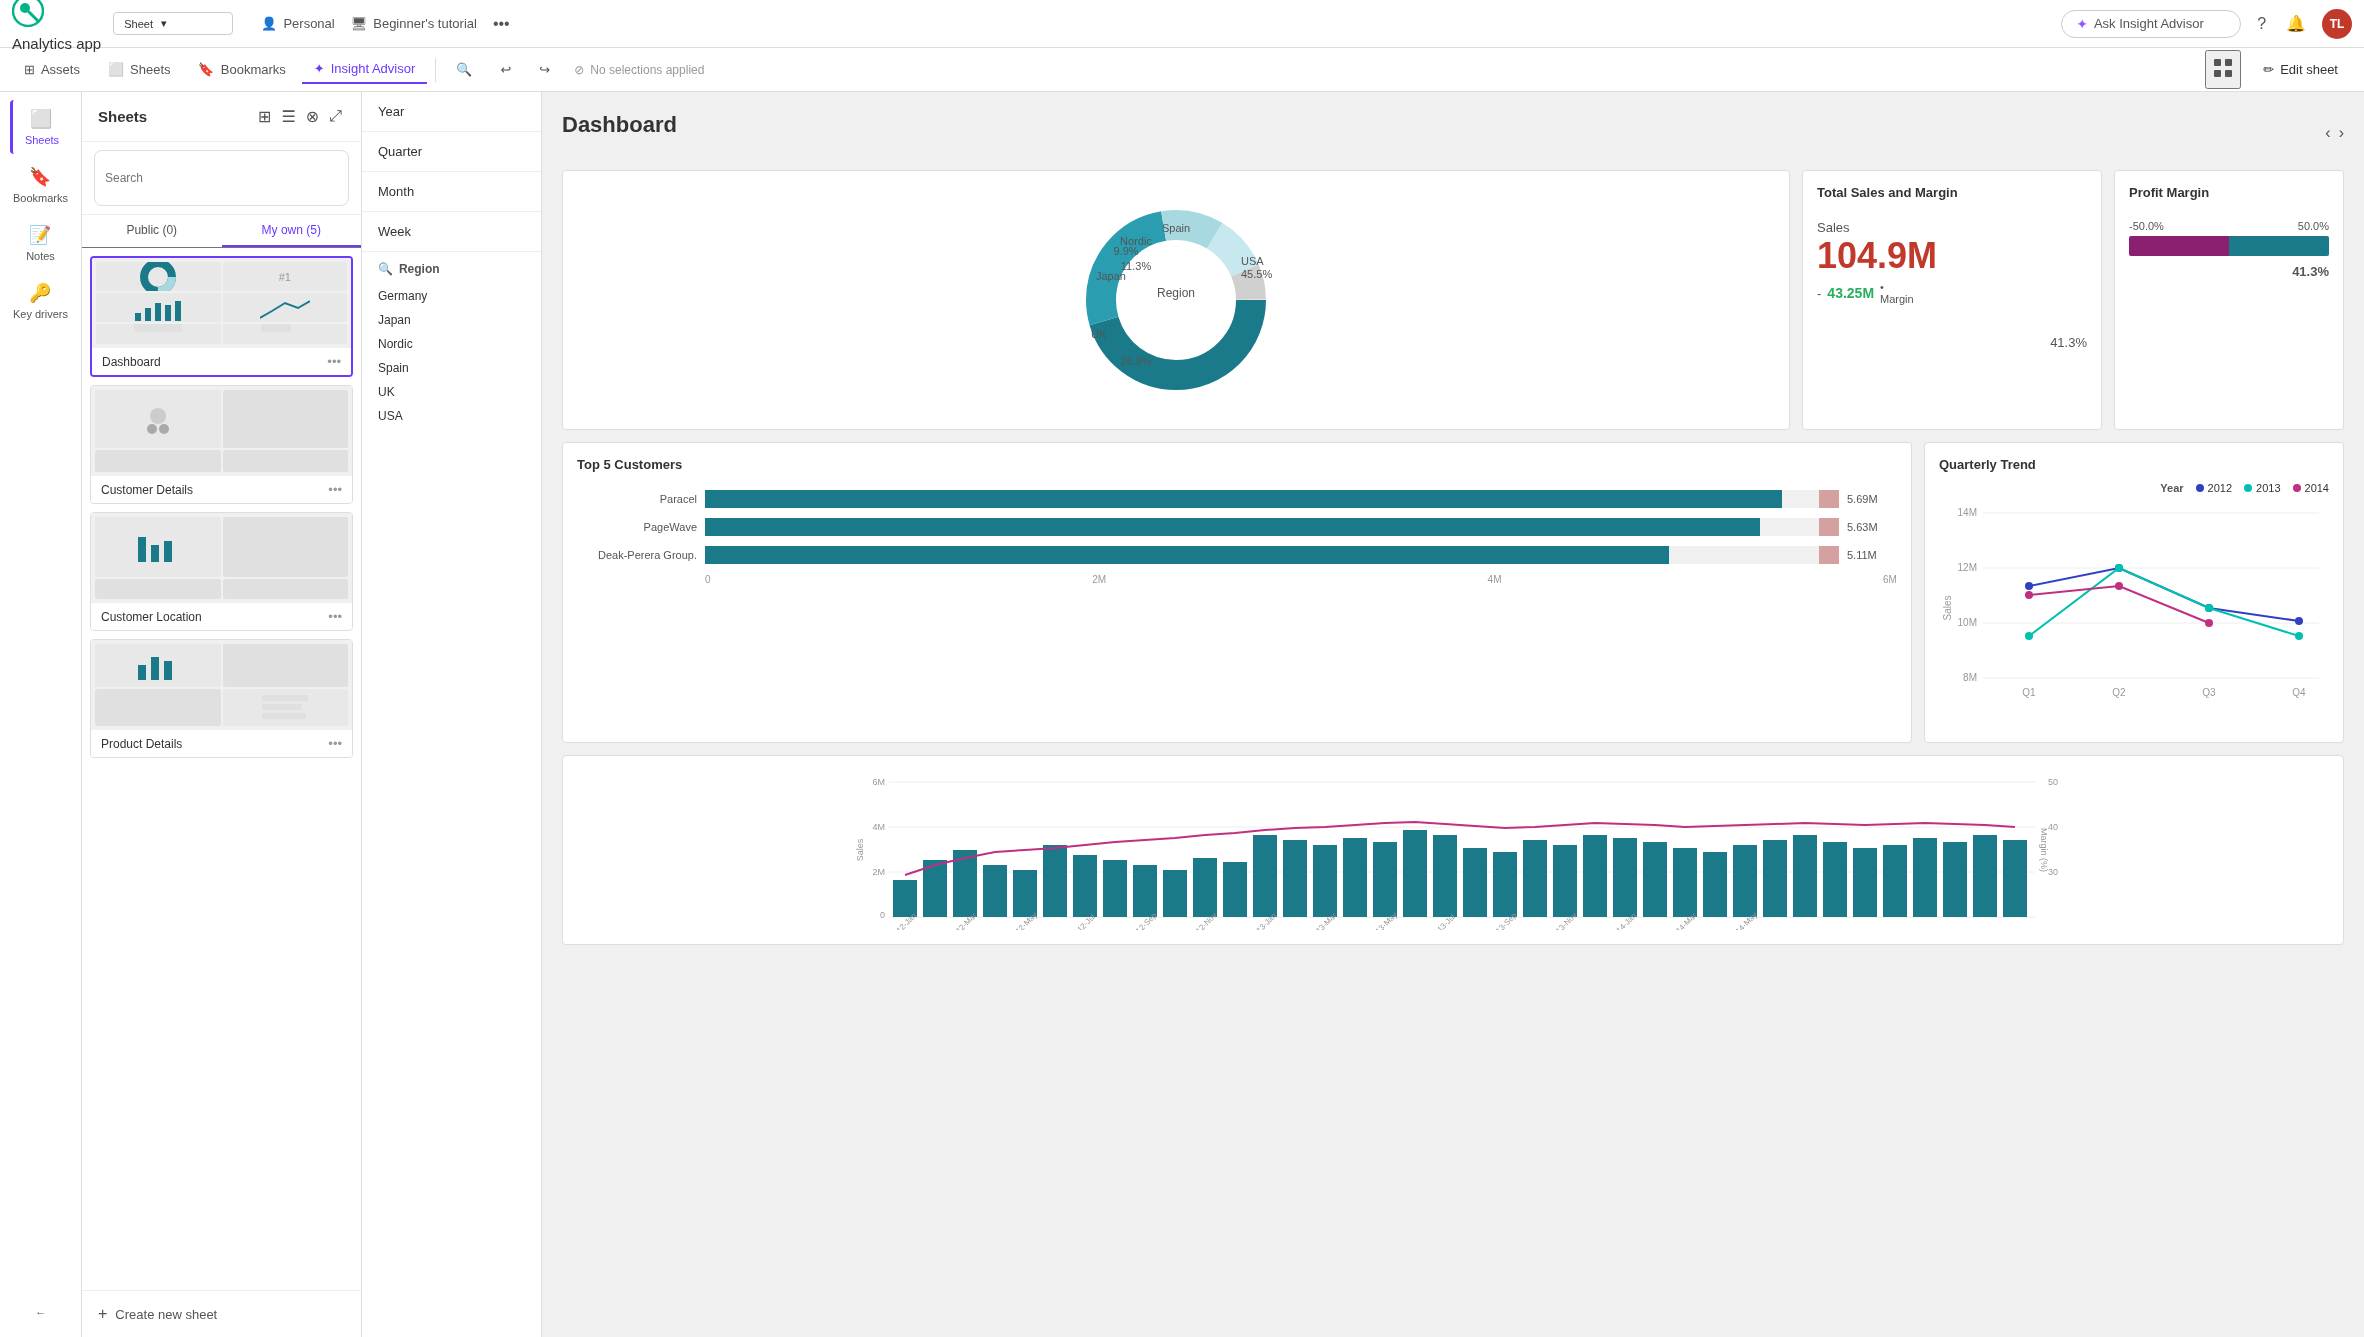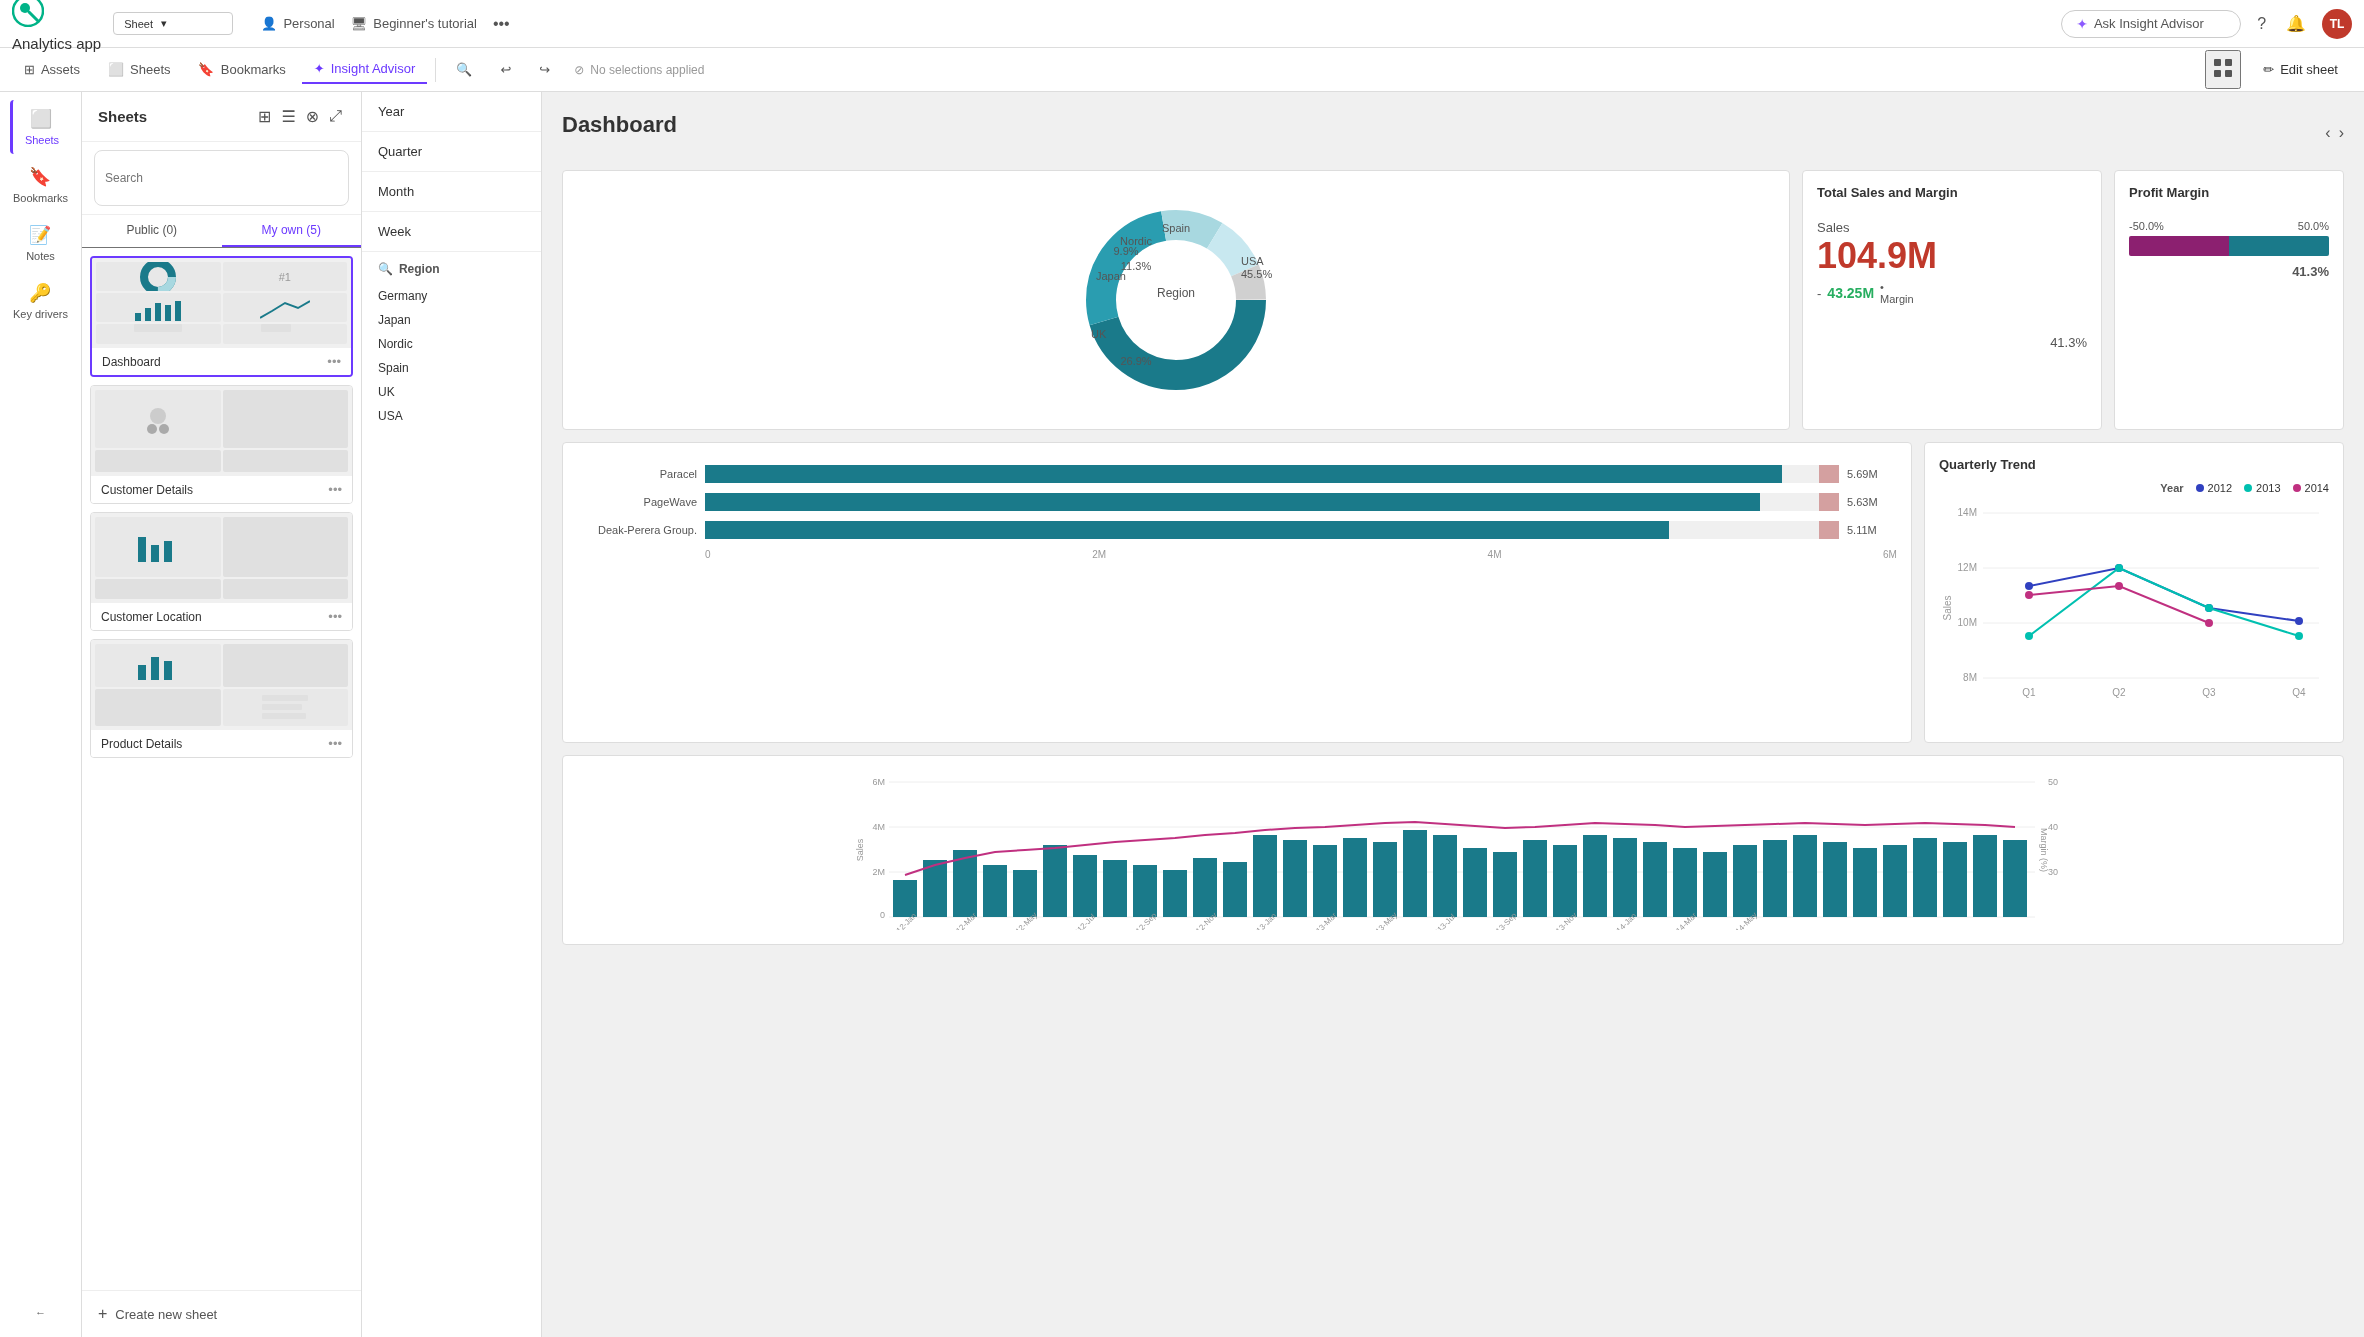--- a/index.html
+++ b/index.html
@@ -493,20 +493,21 @@
           </div>
         </div>
         <div class="margin-value">41.3%</div>
       </div>
 
     </div>
 
     <div style="display:grid;grid-template-columns:1fr 420px;gap:12px;margin-bottom:12px;">
 
       <div class="widget">
+        <div class="widget-title">Top 5 Customers</div>
         <div class="bar-chart">
           <div class="bar-row">
             <div class="bar-label">Paracel</div>
             <div class="bar-track">
               <div class="bar-fill" style="width:95%;"></div>
               <div class="bar-mini"></div>
             </div>
             <div class="bar-value">5.69M</div>
           </div>
           <div class="bar-row">

